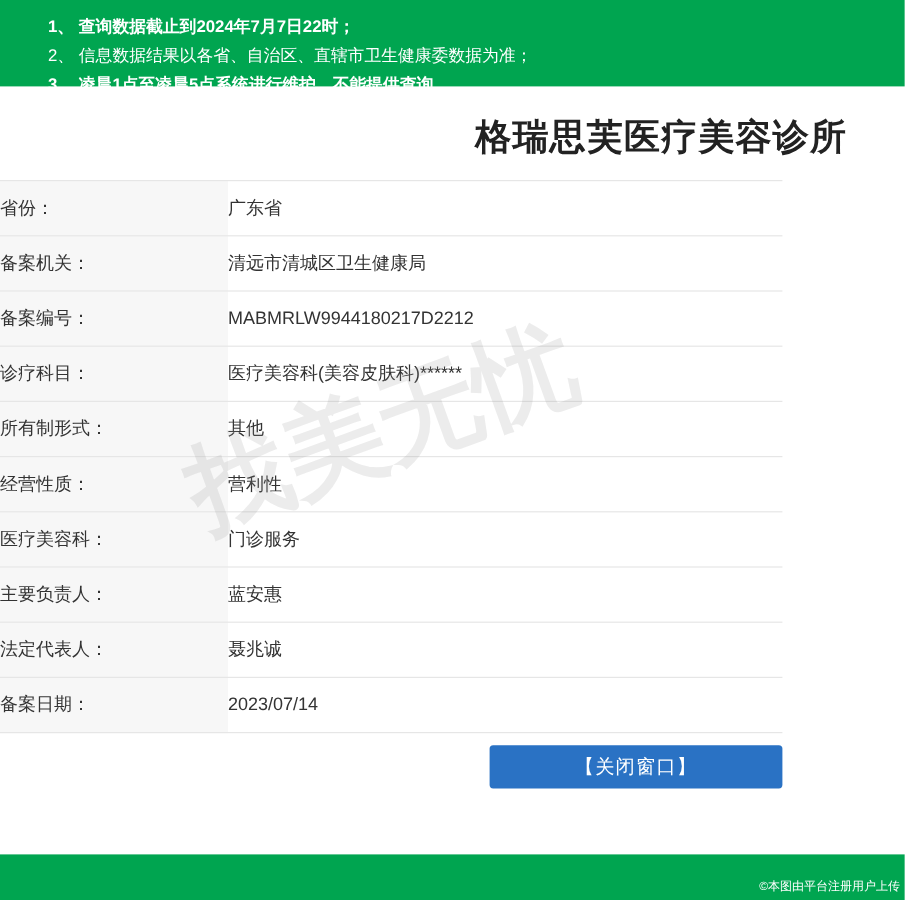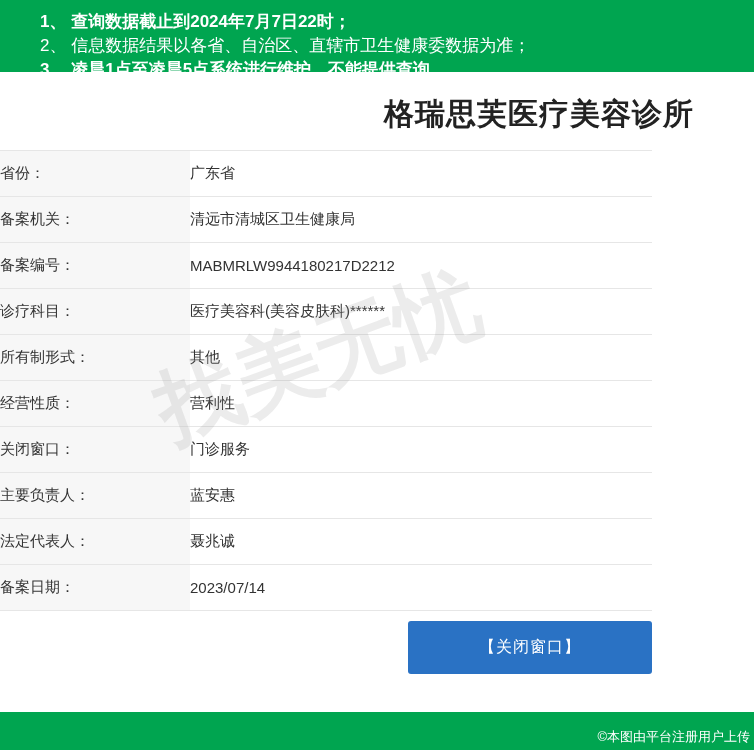--- a/index.html
+++ b/index.html
@@ -18,38 +18,38 @@
 
   
   .notice-banner {
     background: #00a550;
     color: #ffffff;
     padding: 10px 0 12px 0;
     height: 72px;
     box-sizing: border-box;
   }
   .notice-line {
-    font-size: 17px;
+    font-size: 14px;
     line-height: 24px;
     padding-left: 40px;
     white-space: nowrap;
     font-weight: bold;
   }
   .notice-line .thin {
     font-weight: normal;
   }
 
   
   .title-wrap {
     height: 78px;
     position: relative;
   }
   .clinic-title {
     position: absolute;
-    right: 60px;
+    right: 48px;
     top: 22px;
     font-size: 30px;
     font-weight: bold;
     color: #222222;
     letter-spacing: 1px;
   }
 
   
   .info-table {
     width: 652px;
@@ -89,21 +89,21 @@
   
   .footer {
     height: 56px;
     position: relative;
   }
   .close-btn {
     position: absolute;
     left: 408px;
     top: 10px;
     width: 244px;
-    height: 53px;
+    height: 36px;
     background: #2a72c4;
     color: #ffffff;
     border: none;
     border-radius: 3px;
     font-size: 16px;
     font-family: "Liberation Sans", sans-serif;
     cursor: pointer;
     letter-spacing: 1px;
   }
 
@@ -127,21 +127,21 @@
     color: rgba(150,150,150,0.18);
     transform: rotate(-20deg);
     pointer-events: none;
     user-select: none;
     white-space: nowrap;
   }
   .corner-mark {
     position: absolute;
     right: 4px;
     bottom: 4px;
-    font-size: 13px;
+    font-size: 10px;
     color: #ffffff;
     white-space: nowrap;
   }
 </style>
 </head>
 <body>
 
 <div class="notice-banner">
   <div class="notice-line">
     <span>1、 查询数据截止到2024年7月7日22时；</span>
@@ -178,21 +178,21 @@
     </tr>
     <tr>
       <td class="label-cell"><span>所有制形式：</span></td>
       <td class="value-cell"><span>其他</span></td>
     </tr>
     <tr>
       <td class="label-cell"><span>经营性质：</span></td>
       <td class="value-cell"><span>营利性</span></td>
     </tr>
     <tr>
-      <td class="label-cell"><span>关闭窗口：</span></td>
+      <td class="label-cell"><span>医疗美容科：</span></td>
       <td class="value-cell"><span>门诊服务</span></td>
     </tr>
     <tr>
       <td class="label-cell"><span>主要负责人：</span></td>
       <td class="value-cell"><span>蓝安惠</span></td>
     </tr>
     <tr>
       <td class="label-cell"><span>法定代表人：</span></td>
       <td class="value-cell"><span>聂兆诚</span></td>
     </tr>

